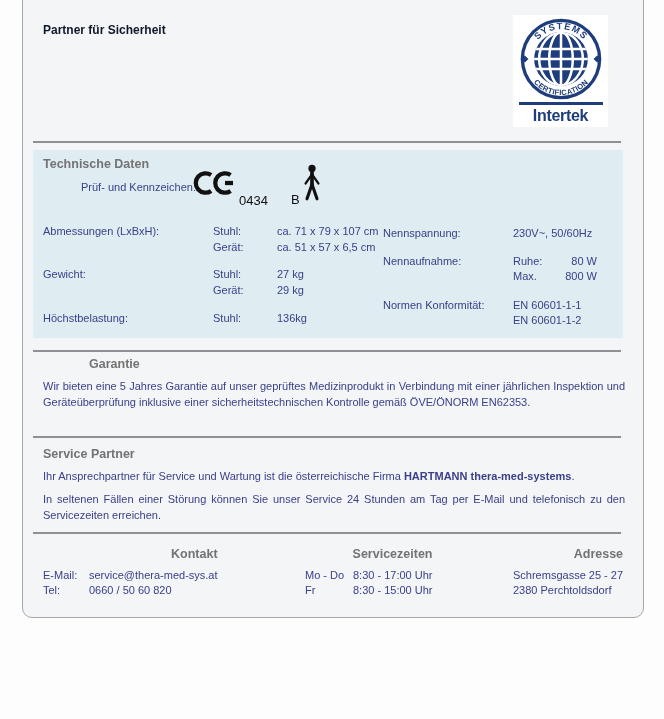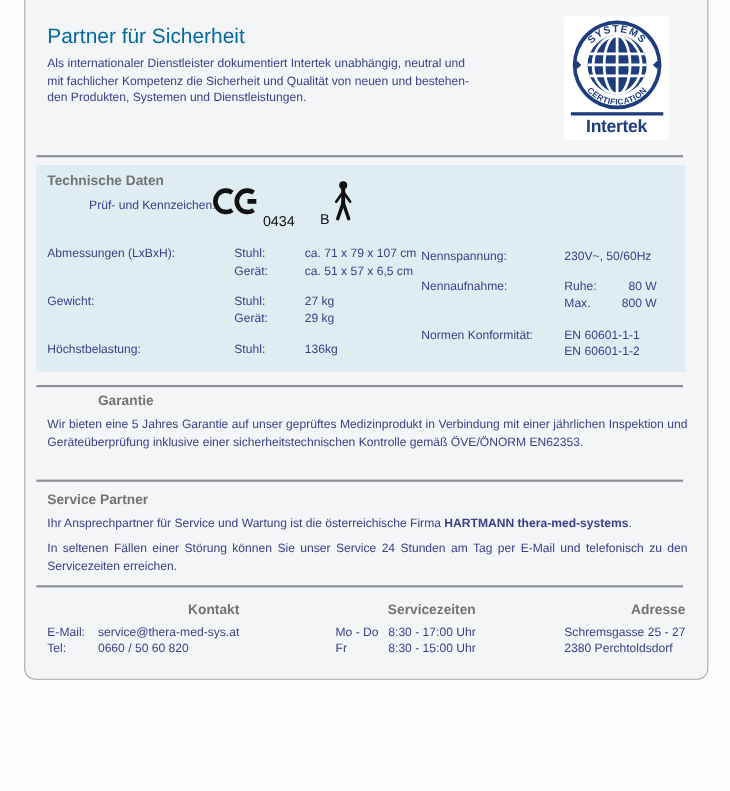--- a/index.html
+++ b/index.html
@@ -1,21 +1,21 @@
 <!DOCTYPE html>
 <html><head>
 <meta charset="utf-8">
 <style>
   html,body{margin:0;padding:0;background:#fdfdfd;}
   #page{position:relative;width:664px;height:719px;overflow:hidden;
         font-family:"Liberation Sans",sans-serif;color:#3a4189;}
   .card{position:absolute;left:22px;top:-16px;width:620px;height:632px;
         background:#f4f5f7;border:1.5px solid #a5a8ac;border-radius:10px;}
   .abs{position:absolute;}
-  .h1{font-size:19px;font-weight:400;color:#0369a1;}
+  .h1{font-size:12px;font-weight:700;color:#0f172a;}
   .h2{font-size:12.5px;font-weight:700;color:#737373;text-align:right;}
   .body{font-size:11px;line-height:15.5px;color:#3a4189;}
   .divider{position:absolute;height:2px;background:#8d9196;width:588px;left:33px;}
   .bluebox{position:absolute;left:33px;top:150px;width:590px;height:188px;background:#dfecf2;}
   .logobox{position:absolute;left:513px;top:15px;width:95px;height:112px;background:#ffffff;
            display:flex;flex-direction:column;align-items:center;}
   .logobar{width:84px;height:3px;background:#1e3d7c;margin-top:1px;}
   .wordmark{font-size:16px;font-weight:600;color:#1e3d7c;letter-spacing:-0.3px;line-height:22px;}
   .trowL{display:grid;grid-template-columns:152px 46px auto;font-size:11px;line-height:15.5px;gap:18px;}
   .trowR{display:grid;grid-template-columns:130px 46px 38px;font-size:11px;line-height:15.5px;}
@@ -29,25 +29,20 @@
   .small{font-size:13px;color:#111;}
   b{font-weight:700;}
 </style>
 </head>
 <body>
 
 <div id="page">
   <div class="card"></div>
 
   <div class="abs h1" style="left:43px;top:23px;">Partner für Sicherheit</div>
-  <div class="abs body" style="left:43px;top:51px;white-space:nowrap;">
-    <div>Als internationaler Dienstleister dokumentiert Intertek unabhängig, neutral und</div>
-    <div>mit fachlicher Kompetenz die Sicherheit und Qualität von neuen und bestehen-</div>
-    <div>den Produkten, Systemen und Dienstleistungen.</div>
-  </div>
 
   <div class="logobox">
     <svg viewBox="0 0 100 100" width="84" height="84" style="margin-top:2px;">
       <defs>
           <clipPath id="sph">
             <circle cx="50" cy="50" r="32"></circle>
           </clipPath>
         </defs>
       <circle cx="50" cy="50" r="48" fill="#1e3d7c"></circle>
       <circle cx="50" cy="50" r="44" fill="#ffffff"></circle>

